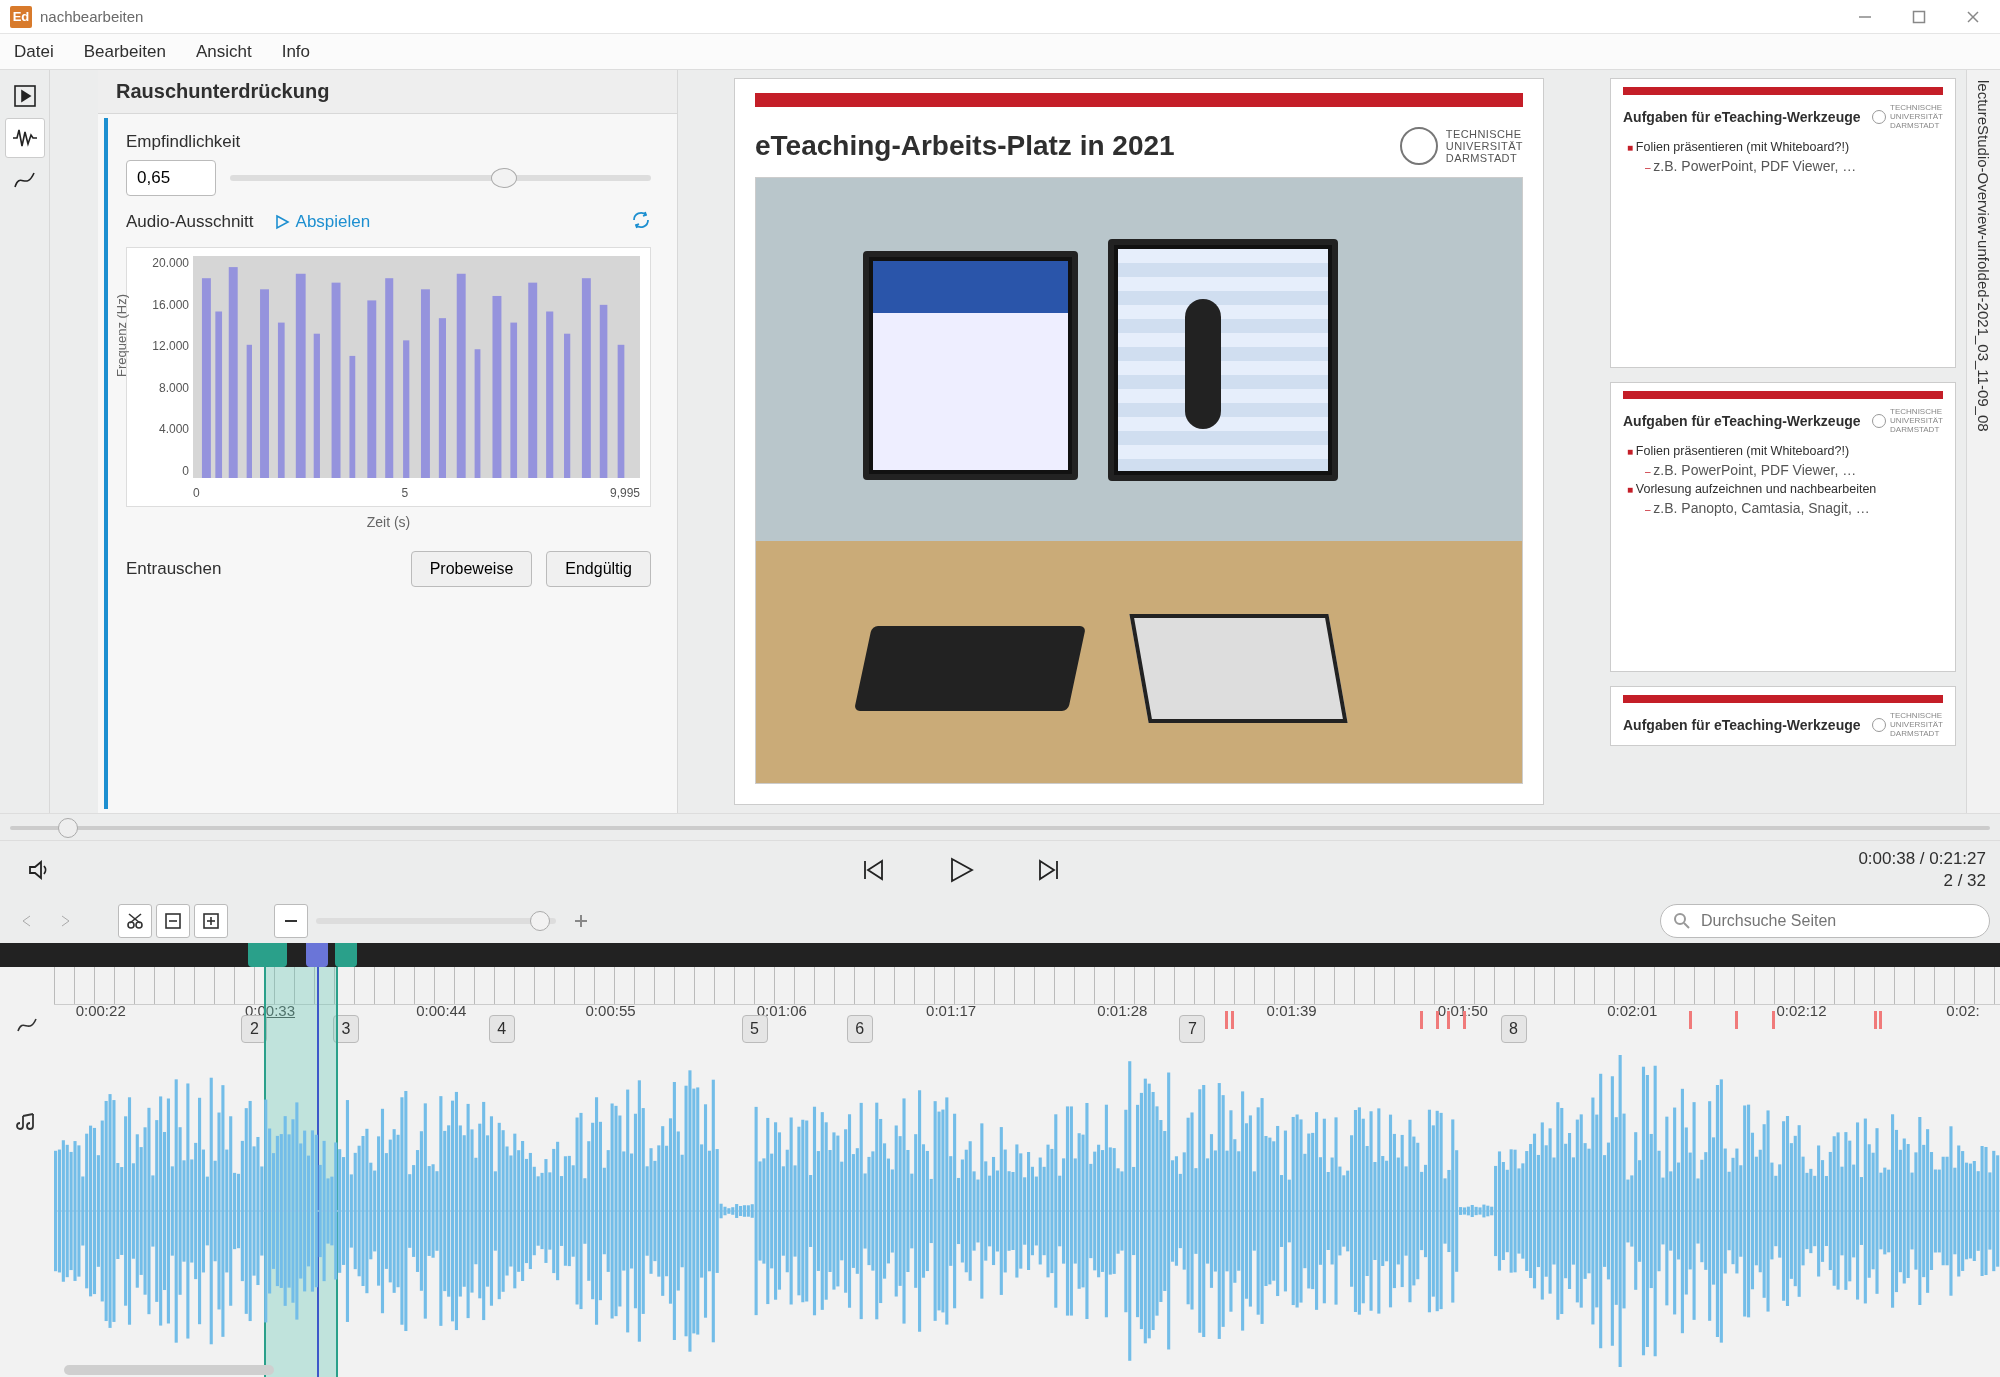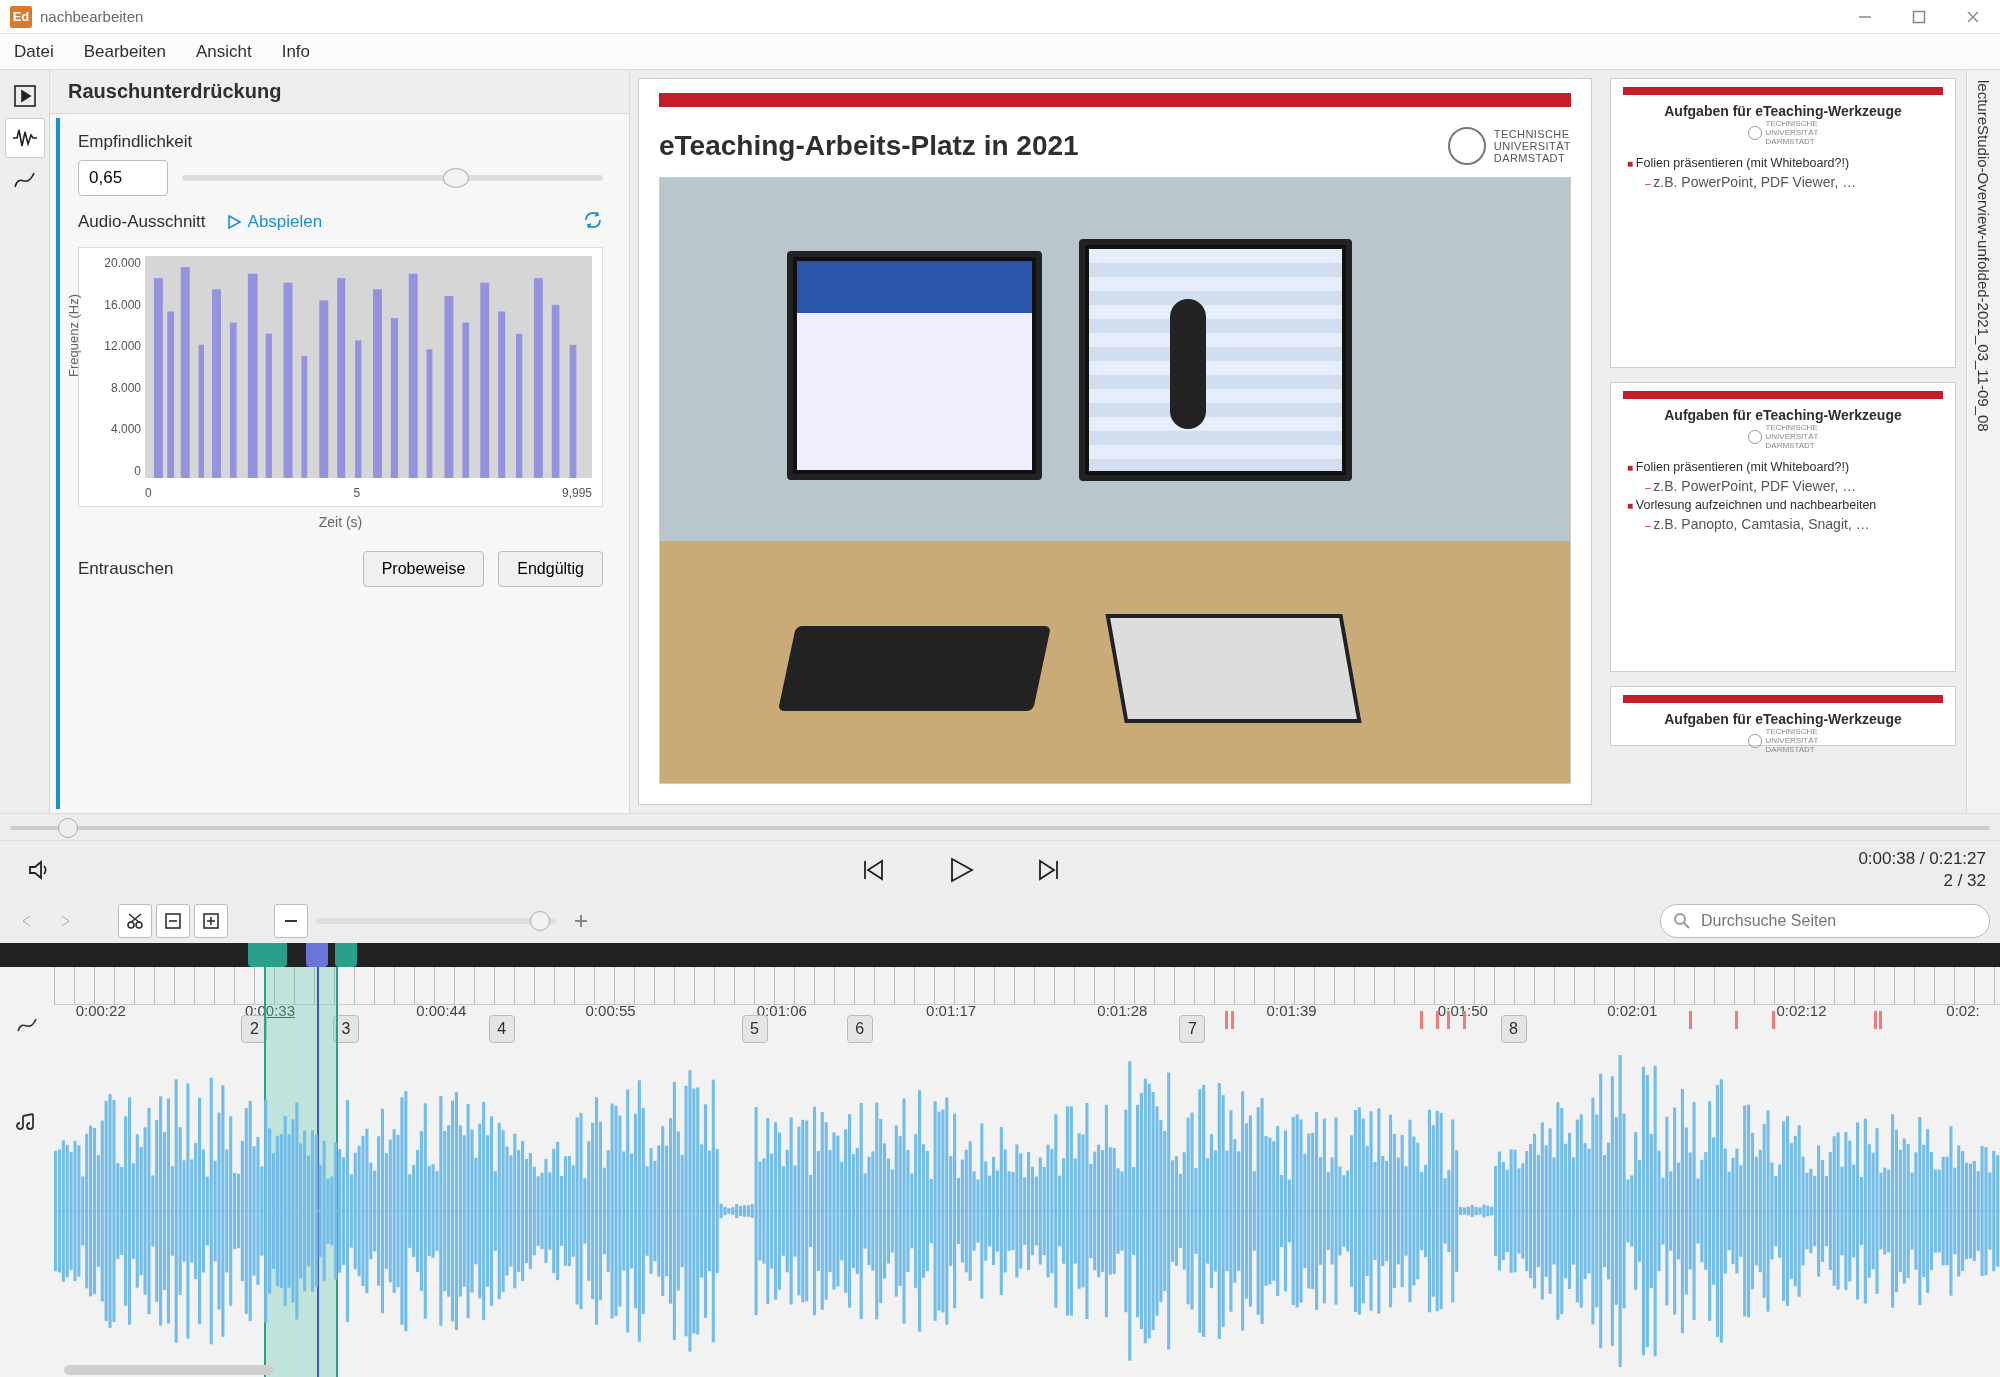--- a/index.html
+++ b/index.html
@@ -21,21 +21,21 @@
   .titlebar .app-icon { width:22px; height:22px; background:#d87a2b; color:#fff; font-weight:bold; font-size:13px; display:flex; align-items:center; justify-content:center; border-radius:2px; margin-right:8px;}
   .titlebar .app-title { color:#6a6a6a; font-size:15px; }
   .titlebar .win-ctrls { margin-left:auto; display:flex; gap:40px; padding-right:10px;}
   .titlebar .win-ctrls svg { stroke:#888; stroke-width:1.5; fill:none; }
 
   
   .menubar { height:36px; background:#fbfbfb; display:flex; align-items:center; padding:0 14px; gap:30px; border-bottom:1px solid #ddd; font-size:17px;}
   .menubar span { cursor:default; }
 
   
-  .main { flex:1; display:flex; background:var(--bg); min-height:0; }
+  .main { flex:1; display:flex; background:var(--bg); min-height:0;gap:48px; }
 
   
   .tool-rail { width:50px; background:var(--bg); border-right:1px solid var(--border-light); display:flex; flex-direction:column; align-items:center; padding-top:6px; gap:2px;}
   .tool-rail .rail-btn { width:40px; height:40px; display:flex; align-items:center; justify-content:center; border-radius:3px;}
   .tool-rail .rail-btn.active { background:#fff; border:1px solid #ccc;}
   .tool-rail svg { stroke:#222; stroke-width:1.6; fill:none;}
 
   
   .side-panel { width:580px; background:var(--panel-bg); border-right:1px solid var(--border-light); display:flex; flex-direction:column;}
   .side-panel .header { padding:10px 18px; font-size:20px; font-weight:600; background:#eee; border-bottom:1px solid var(--border-light);}
@@ -71,21 +71,21 @@
   .monitor .screen { position:absolute; inset:4px; background:#eef2f7;}
   .mic { position:absolute; left:56%; top:20%; width:36px; height:130px; background:#222; border-radius:18px;}
   .keyboard { position:absolute; left:14%; bottom:12%; width:28%; height:14%; background:#222; transform:skewX(-12deg); border-radius:6px;}
   .tablet { position:absolute; left:50%; bottom:10%; width:26%; height:18%; background:#ddd; border:4px solid #222; transform:skewX(10deg);}
 
   
   .thumbs-wrap { width:400px; display:flex; background:var(--bg);}
   .thumbs { flex:1; overflow:auto; padding:8px 10px; display:flex; flex-direction:column; gap:14px;}
   .thumb { background:#fff; border:1px solid #ccc; height:290px; padding:8px 12px; font-size:13px;}
   .thumb .bar { height:8px; background:var(--accent-red); margin-bottom:8px;}
-  .thumb .head { display:flex; justify-content:space-between; align-items:center; margin-bottom:8px;flex-direction:column;}
+  .thumb .head { display:flex; justify-content:space-between; align-items:center; margin-bottom:8px;}
   .thumb .title { font-weight:700; font-size:14px;}
   .thumb .mini-logo { font-size:8px; color:#888; display:flex; align-items:center; gap:4px;}
   .thumb .mini-logo .ring { width:14px; height:14px; border:1px solid #999; border-radius:50%;}
   .thumb ul { margin:0; padding:0 0 0 4px; list-style:none;}
   .thumb li { padding:2px 0; font-size:12.5px;}
   .thumb li::before { content:"■ "; color:var(--accent-red); font-size:10px;}
   .thumb li.sub { padding-left:18px; color:#c41e28; font-size:14px;}
   .thumb li.sub::before { content:"– "; color:var(--accent-red);}
   .thumb li.sub span { color:#555;}
 

